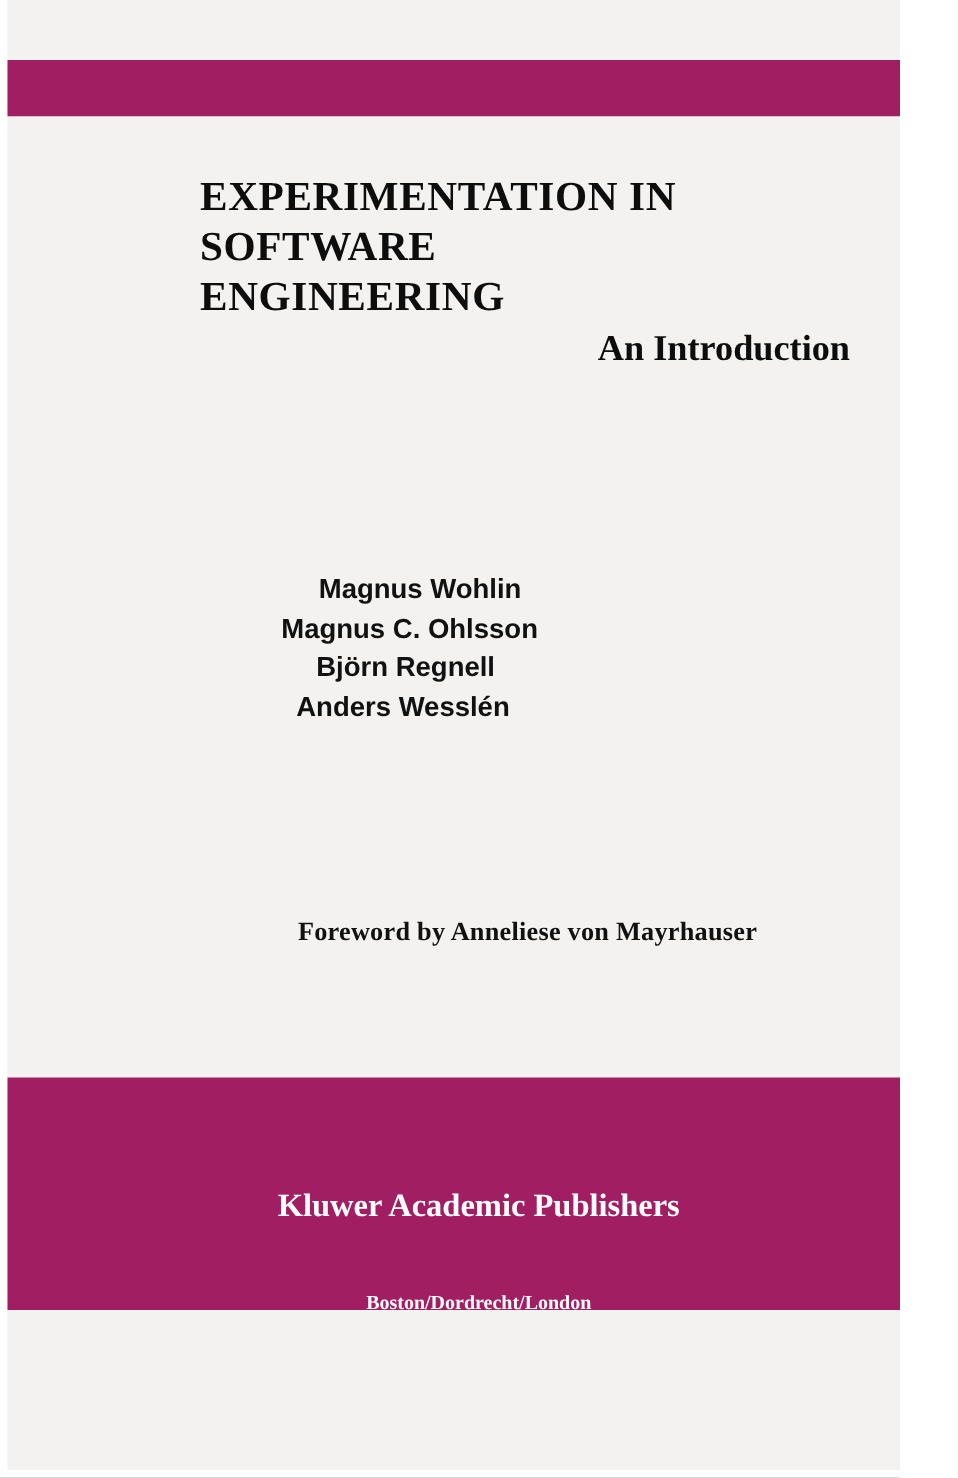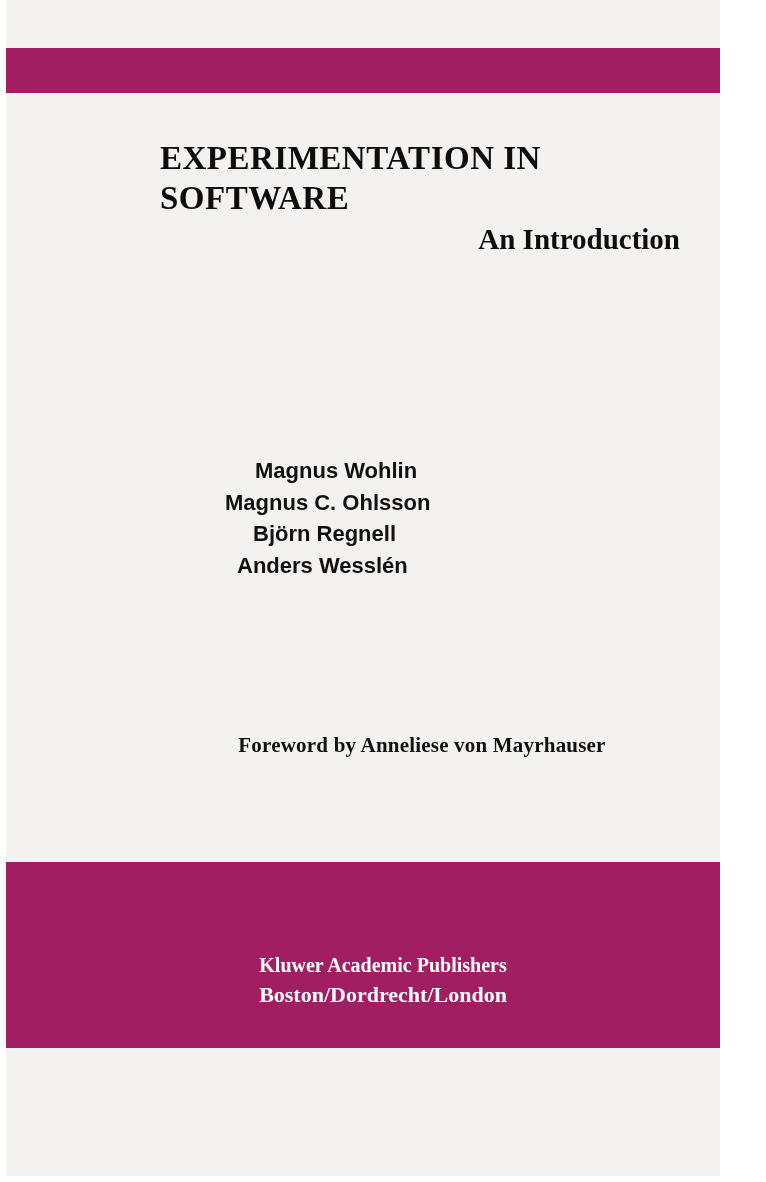--- a/index.html
+++ b/index.html
@@ -101,44 +101,46 @@
   .publisher {
     position: absolute;
     left: 0;
     top: 950px;
     width: 766px;
     text-align: center;
   }
   .publisher-name {
     font-family: "Liberation Serif", serif;
     font-weight: bold;
-    font-size: 20px;
+    font-size: 26px;
     line-height: 30px;
     color: #ffffff;
   }
   .publisher-cities {
     font-family: "Liberation Serif", serif;
     font-weight: bold;
-    font-size: 22px;
+    font-size: 16px;
     line-height: 30px;
     color: #ffffff;
+    margin-top: 48px;
   }
 </style>
 </head>
 <body>
 
 <div id="cover">
   <div class="page-bg"></div>
   <div class="paper"></div>
 
   <div class="band-top"></div>
 
   <div class="title-block">
     <div class="title-line">EXPERIMENTATION IN</div>
     <div class="title-line">SOFTWARE</div>
+    <div class="title-line">ENGINEERING</div>
     <div class="subtitle-line">An Introduction</div>
   </div>
 
   <div class="authors">
     <div class="author a1">Magnus Wohlin</div>
     <div class="author a4">Magnus C. Ohlsson</div>
     <div class="author a5">Björn Regnell</div>
     <div class="author a6">Anders Wesslén</div>
   </div>
 

